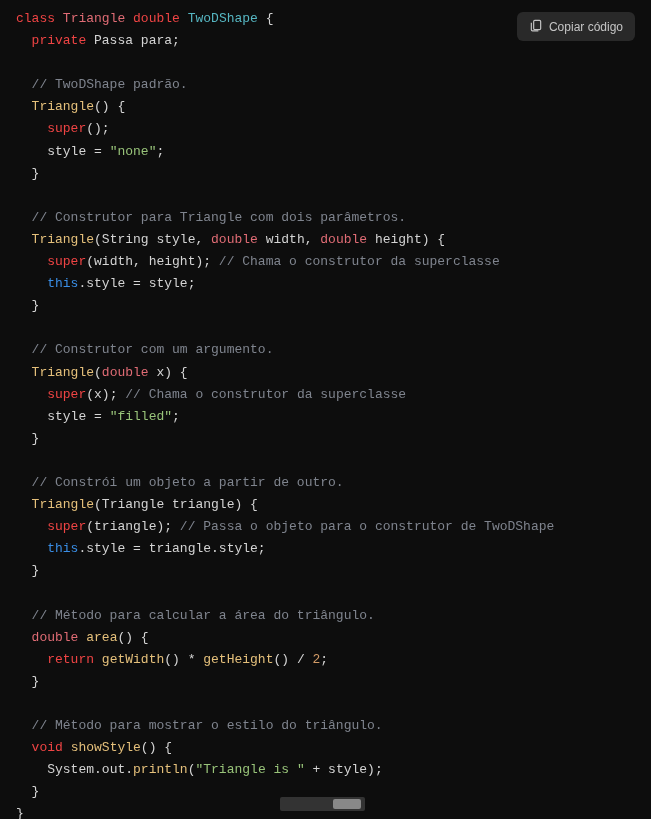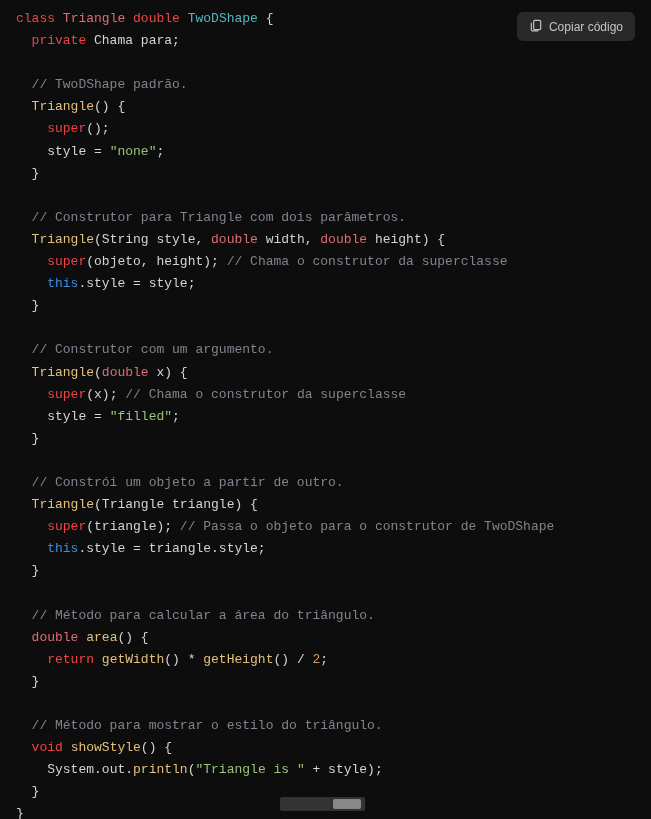--- a/index.html
+++ b/index.html
@@ -89,31 +89,31 @@
     <span>
       <svg viewBox="0 0 24 24">
           <rect x="8" y="4" width="12" height="16" rx="2"></rect>
           <path d="M4 8v12a2 2 0 0 0 2 2h10"></path>
         </svg>
     </span>
     <span>Copiar código</span>
   </button>
 
 <pre><span class="keyword">class</span> <span class="class-name">Triangle</span> <span class="keyword">double</span> <span class="extends-name">TwoDShape</span><span class="plain"> {</span>
-  <span class="keyword">private</span><span class="plain"> Chama</span><span class="plain"> para;</span>
+  <span class="keyword">private</span><span class="plain"> Passa</span><span class="plain"> para;</span>
 
   <span class="comment">// TwoDShape padrão.</span>
   <span class="method">Triangle</span><span class="plain">() {</span>
     <span class="keyword">super</span><span class="plain">();</span>
     <span class="plain">style = </span><span class="string">"none"</span><span class="plain">;</span>
   <span class="plain">}</span>
 
   <span class="comment">// Construtor para Triangle com dois parâmetros.</span>
   <span class="method">Triangle</span><span class="plain">(String style, </span><span class="type">double</span><span class="plain"> width, </span><span class="type">double</span><span class="plain"> height) {</span>
-    <span class="keyword">super</span><span class="plain">(objeto, height); </span><span class="comment">// Chama o construtor da superclasse</span>
+    <span class="keyword">super</span><span class="plain">(width, height); </span><span class="comment">// Chama o construtor da superclasse</span>
     <span class="this-kw">this</span><span class="plain">.style = style;</span>
   <span class="plain">}</span>
 
   <span class="comment">// Construtor com um argumento.</span>
   <span class="method">Triangle</span><span class="plain">(</span><span class="type">double</span><span class="plain"> x) {</span>
     <span class="keyword">super</span><span class="plain">(x); </span><span class="comment">// Chama o construtor da superclasse</span>
     <span class="plain">style = </span><span class="string">"filled"</span><span class="plain">;</span>
   <span class="plain">}</span>
 
   <span class="comment">// Constrói um objeto a partir de outro.</span>

